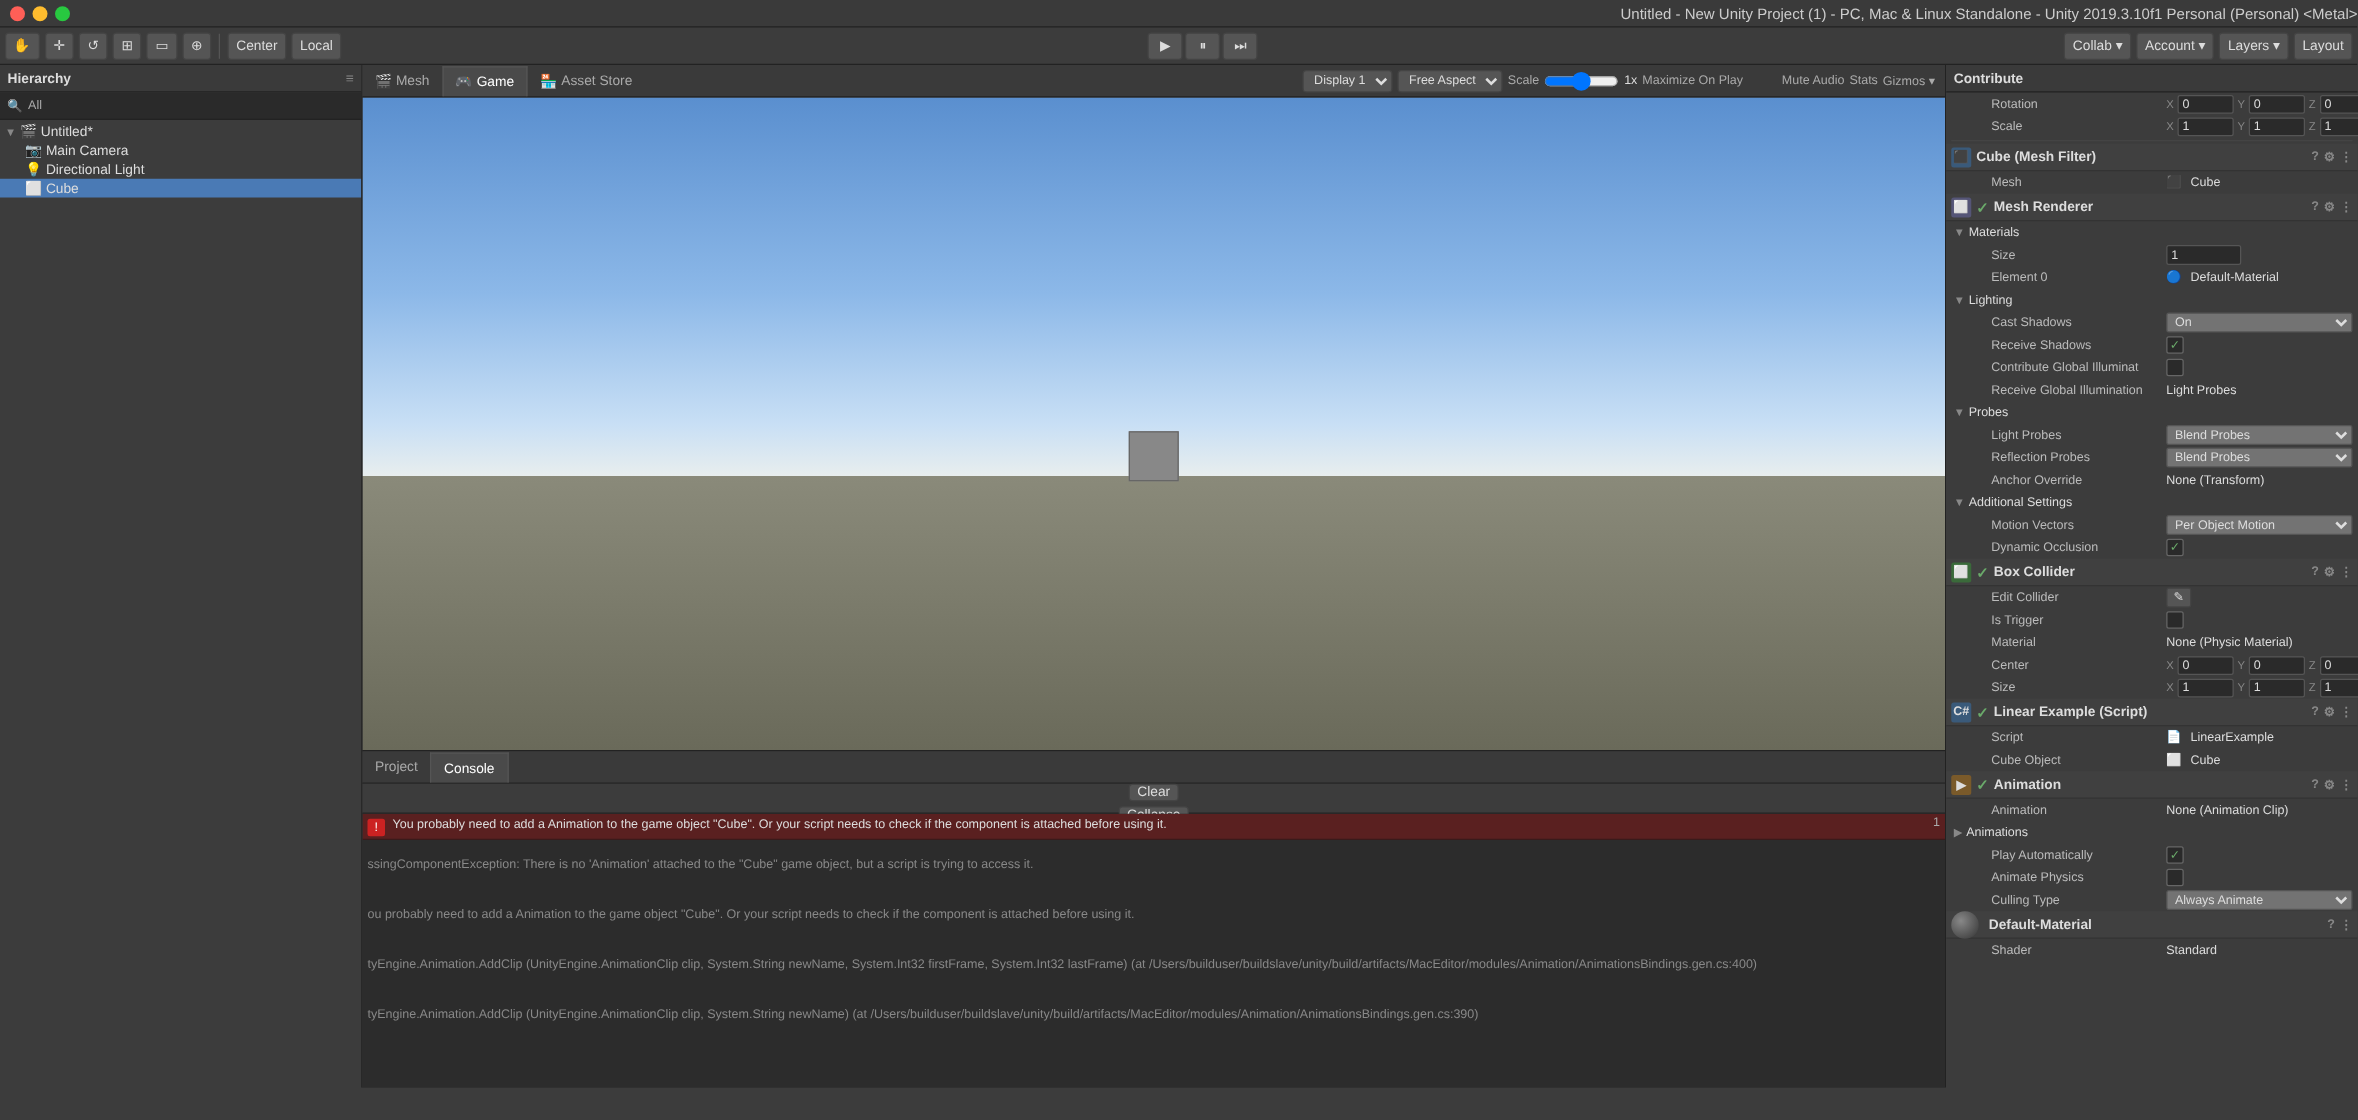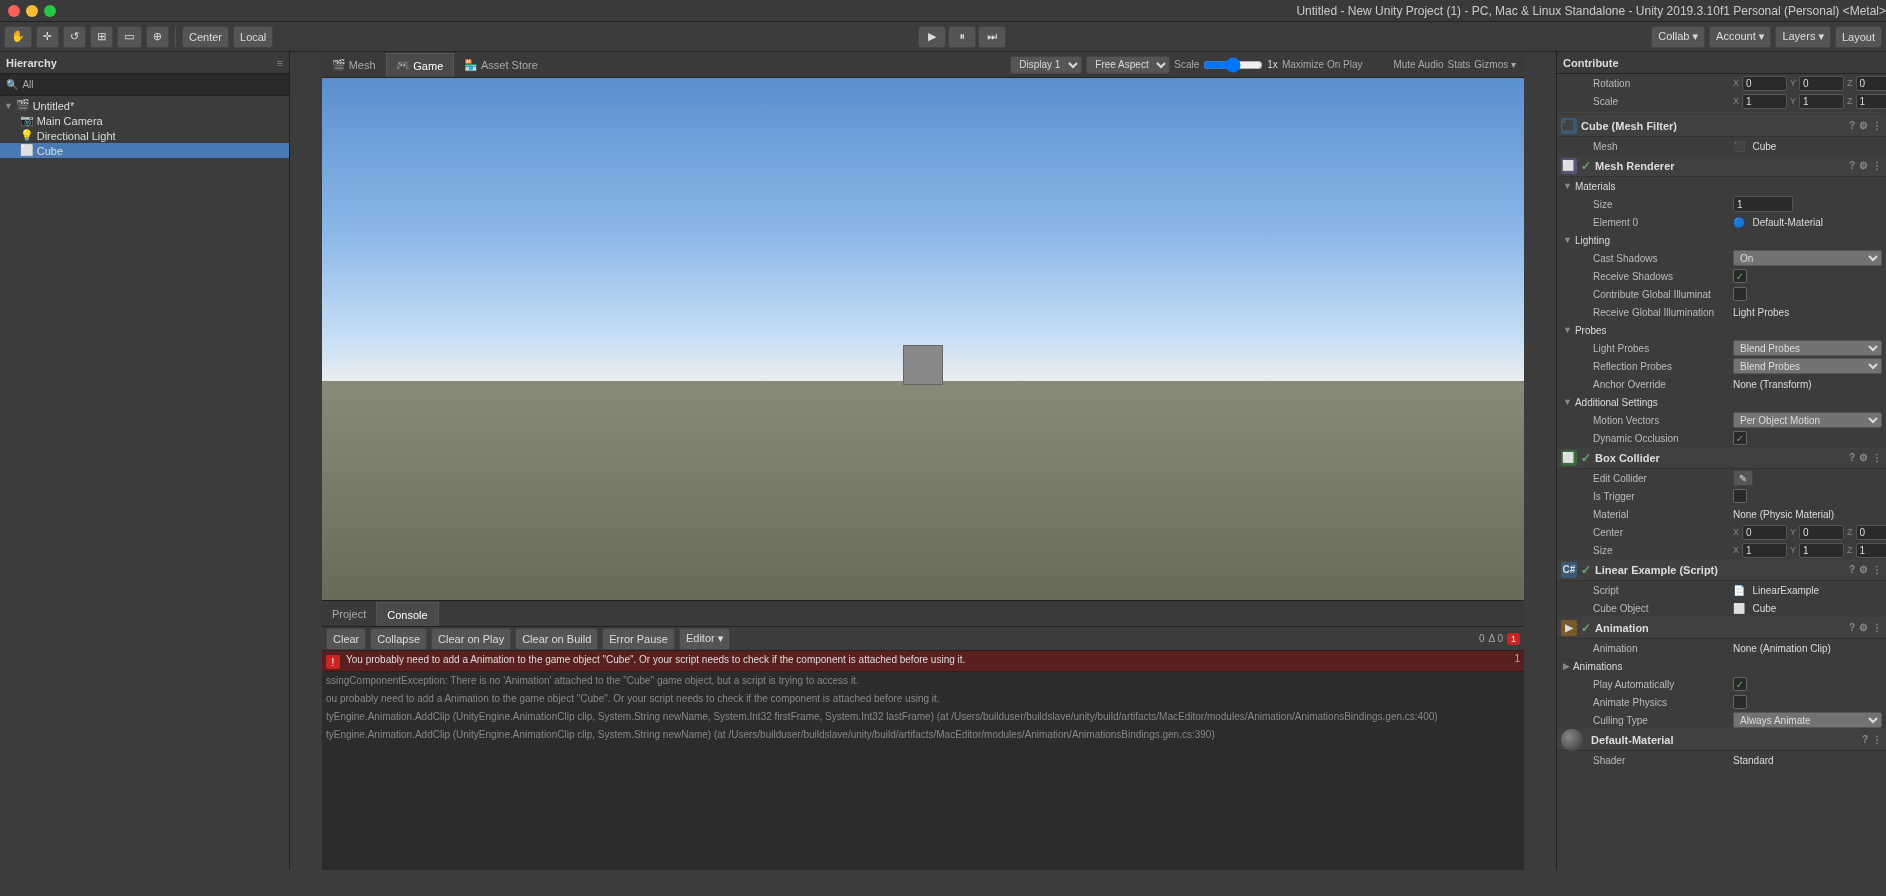--- a/index.html
+++ b/index.html
@@ -16,21 +16,21 @@
 
     
     .main-toolbar { width: 100%; height: 30px; background: #3c3c3c; display: flex; align-items: center; border-bottom: 1px solid #222; padding: 0 4px; gap: 4px; }
     .toolbar-btn { height: 22px; padding: 0 6px; background: #555; border: 1px solid #444; border-radius: 3px; color: #ddd; font-size: 11px; cursor: pointer; display: flex; align-items: center; gap: 3px; }
     .toolbar-separator { width: 1px; height: 20px; background: #555; margin: 0 2px; }
     .play-btn { width: 28px; height: 22px; background: #555; border: 1px solid #444; border-radius: 3px; display: flex; align-items: center; justify-content: center; cursor: pointer; }
     .play-area { display: flex; gap: 2px; margin: 0 auto; }
     .toolbar-right { display: flex; gap: 4px; align-items: center; }
 
     
-    .main-layout { display: flex; height: calc(896px - 22px - 30px - 26px); gap: 32px; }
+    .main-layout { display: flex; height: calc(896px - 22px - 30px - 26px); }
 
     
     .hierarchy-panel { width: 290px; background: #3c3c3c; border-right: 1px solid #222; display: flex; flex-direction: column; }
     .panel-header { height: 22px; background: #3a3a3a; display: flex; align-items: center; padding: 0 6px; border-bottom: 1px solid #222; font-size: 11px; color: #ddd; font-weight: bold; gap: 4px; }
     .panel-search { height: 22px; padding: 2px 6px; background: #2a2a2a; display: flex; align-items: center; border-bottom: 1px solid #222; }
     .hierarchy-items { flex: 1; overflow-y: auto; padding: 2px 0; }
     .hier-item { display: flex; align-items: center; padding: 1px 4px; cursor: pointer; font-size: 11px; color: #ddd; }
     .hier-item.selected { background: #4a7ab5; }
     .hier-arrow { font-size: 9px; margin-right: 3px; color: #888; }
     .viewport-tabbar { height: 26px; background: #3a3a3a; display: flex; align-items: flex-end; border-bottom: 1px solid #222; }
@@ -39,26 +39,26 @@
     .viewport-controls { display: flex; align-items: center; gap: 4px; padding: 0 8px; margin-left: auto; height: 100%; }
     .viewport-select { height: 18px; background: #555; border: 1px solid #444; border-radius: 3px; color: #ddd; font-size: 10px; padding: 0 4px; }
     .viewport-area { flex: 1; position: relative; overflow: hidden; }
     
     .sky-bg { position: absolute; inset: 0; background: linear-gradient(to bottom, #5a8fcf 0%, #8cb8e8 30%, #c8dff5 50%, #e8eeee 58%, #8a8a7a 58%, #6a6a5a 100%); }
     .cube-obj { position: absolute; width: 40px; height: 40px; background: #888; border: 1px solid #666; left: calc(50% - 20px); top: calc(55% - 20px); }
 
     
     .bottom-panel { height: 270px; background: #2c2c2c; border-top: 1px solid #222; display: flex; flex-direction: column; }
     .bottom-tabs { height: 26px; background: #3a3a3a; display: flex; align-items: flex-end; border-bottom: 1px solid #222; }
-    .bottom-toolbar { height: 24px; background: #3c3c3c; display: flex; align-items: center; padding: 0 4px; gap: 4px; border-bottom: 1px solid #222; }
+    .bottom-toolbar { height: 24px; background: #3c3c3c; display: flex; align-items: center; padding: 0 4px; gap: 4px; border-bottom: 1px solid #222; flex-direction: column; }
     .console-content { flex: 1; overflow-y: auto; background: #2c2c2c; }
     .console-error-row { display: flex; align-items: flex-start; padding: 2px 4px; background: #5a2020; border-bottom: 1px solid #3a1a1a; gap: 6px; cursor: pointer; }
     .console-error-icon { width: 14px; height: 14px; background: #cc2222; border-radius: 2px; flex-shrink: 0; display: flex; align-items: center; justify-content: center; font-size: 10px; color: white; margin-top: 2px; }
     .console-error-text { font-size: 10px; color: #ddd; line-height: 1.4; }
-    .console-log-text { font-size: 10px; color: #888; line-height: 1.4; padding: 2px 4px; }
+    .console-log-text { font-size: 10px; color: #888; line-height: 1.4; padding: 13px 4px; }
     .console-error-badge { background: #cc2222; color: white; font-size: 9px; padding: 1px 4px; border-radius: 3px; }
 
     
     .inspector-panel { width: 330px; background: #3c3c3c; border-left: 1px solid #222; display: flex; flex-direction: column; overflow-y: auto; }
     .inspector-header { height: 22px; background: #3a3a3a; display: flex; align-items: center; padding: 0 6px; border-bottom: 1px solid #222; font-size: 11px; color: #ddd; font-weight: bold; }
     .inspector-row { display: flex; align-items: center; min-height: 18px; padding: 1px 4px 1px 20px; font-size: 10px; }
     .inspector-row .label { width: 140px; color: #bbb; flex-shrink: 0; margin-left: 16px; }
     .inspector-row .value { flex: 1; color: #ddd; display: flex; align-items: center; gap: 4px; }
     .inspector-input { background: #2a2a2a; border: 1px solid #555; border-radius: 2px; height: 16px; color: #ddd; font-size: 10px; padding: 0 3px; }
     .xyz-group { display: flex; gap: 3px; align-items: center; }

